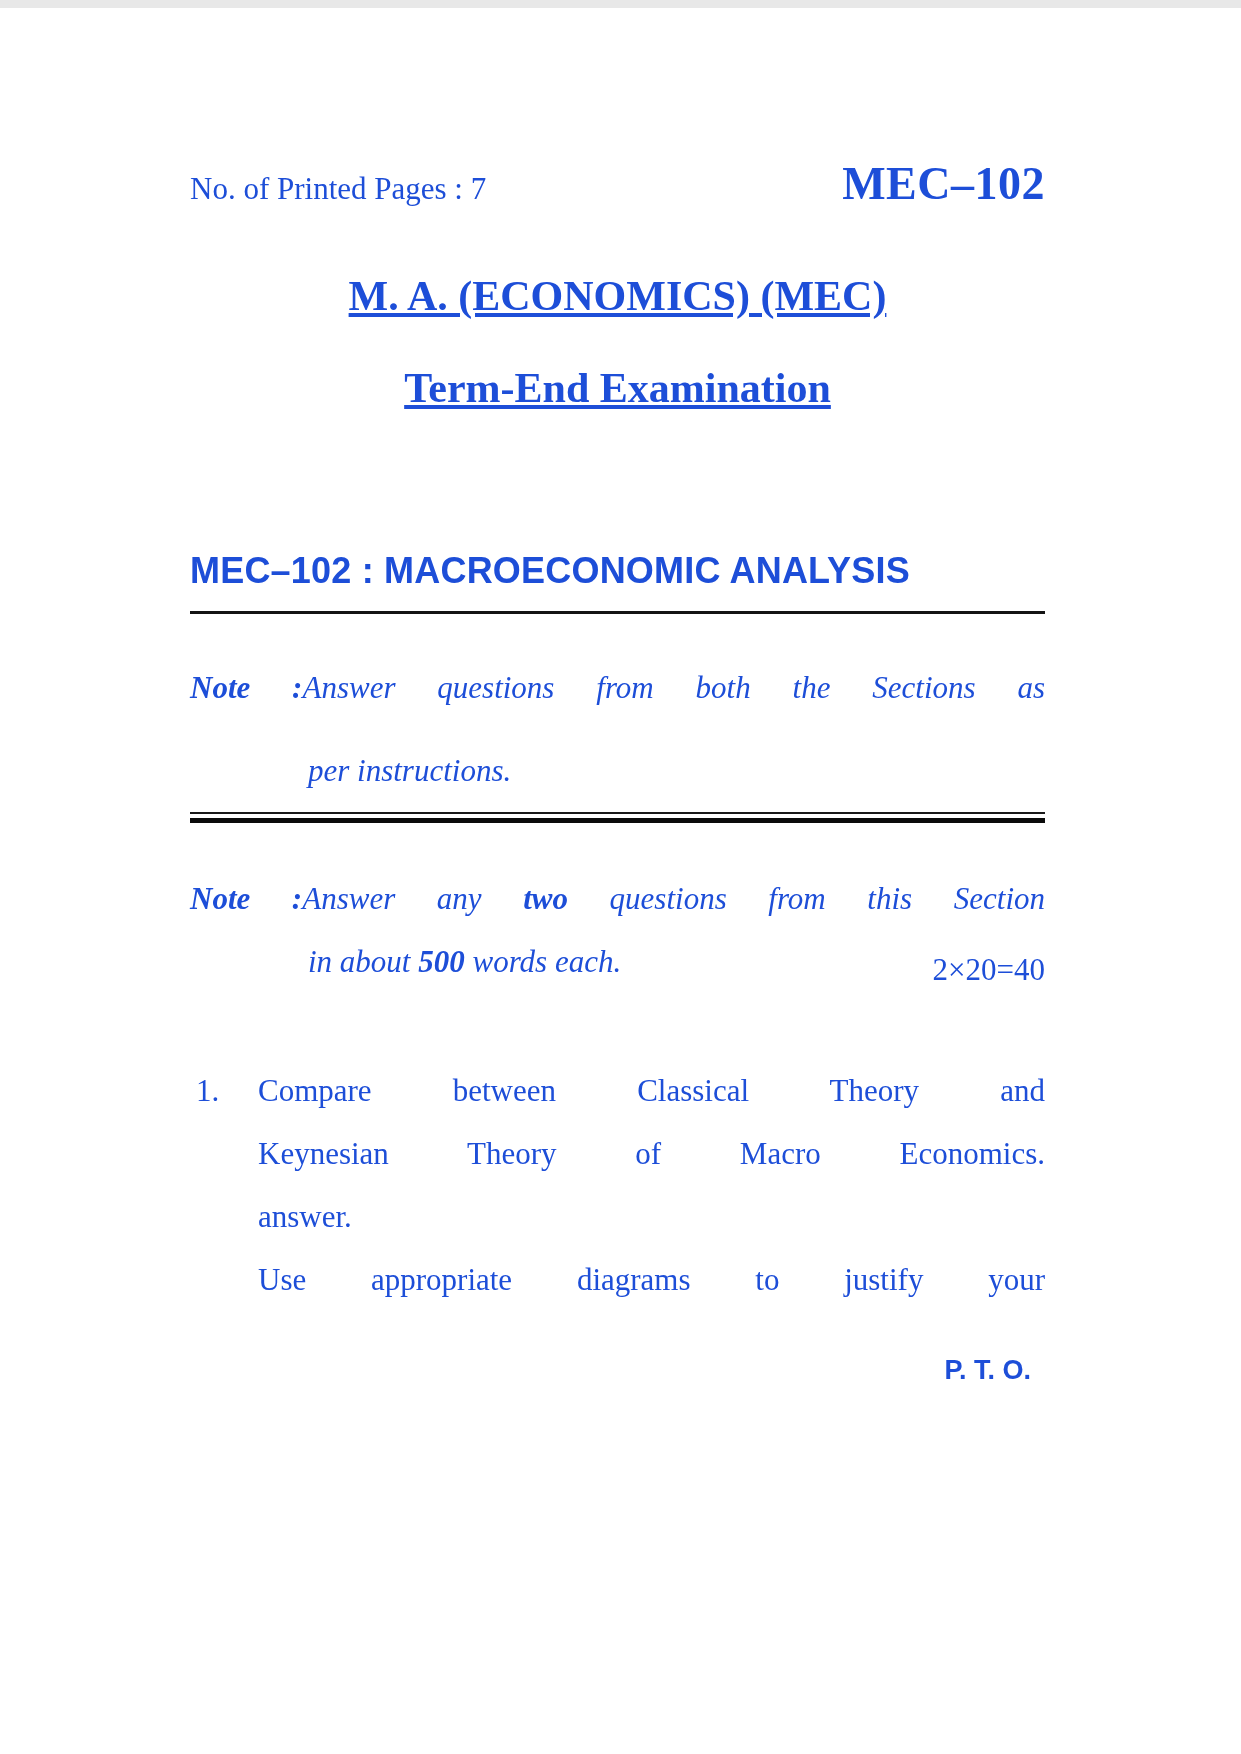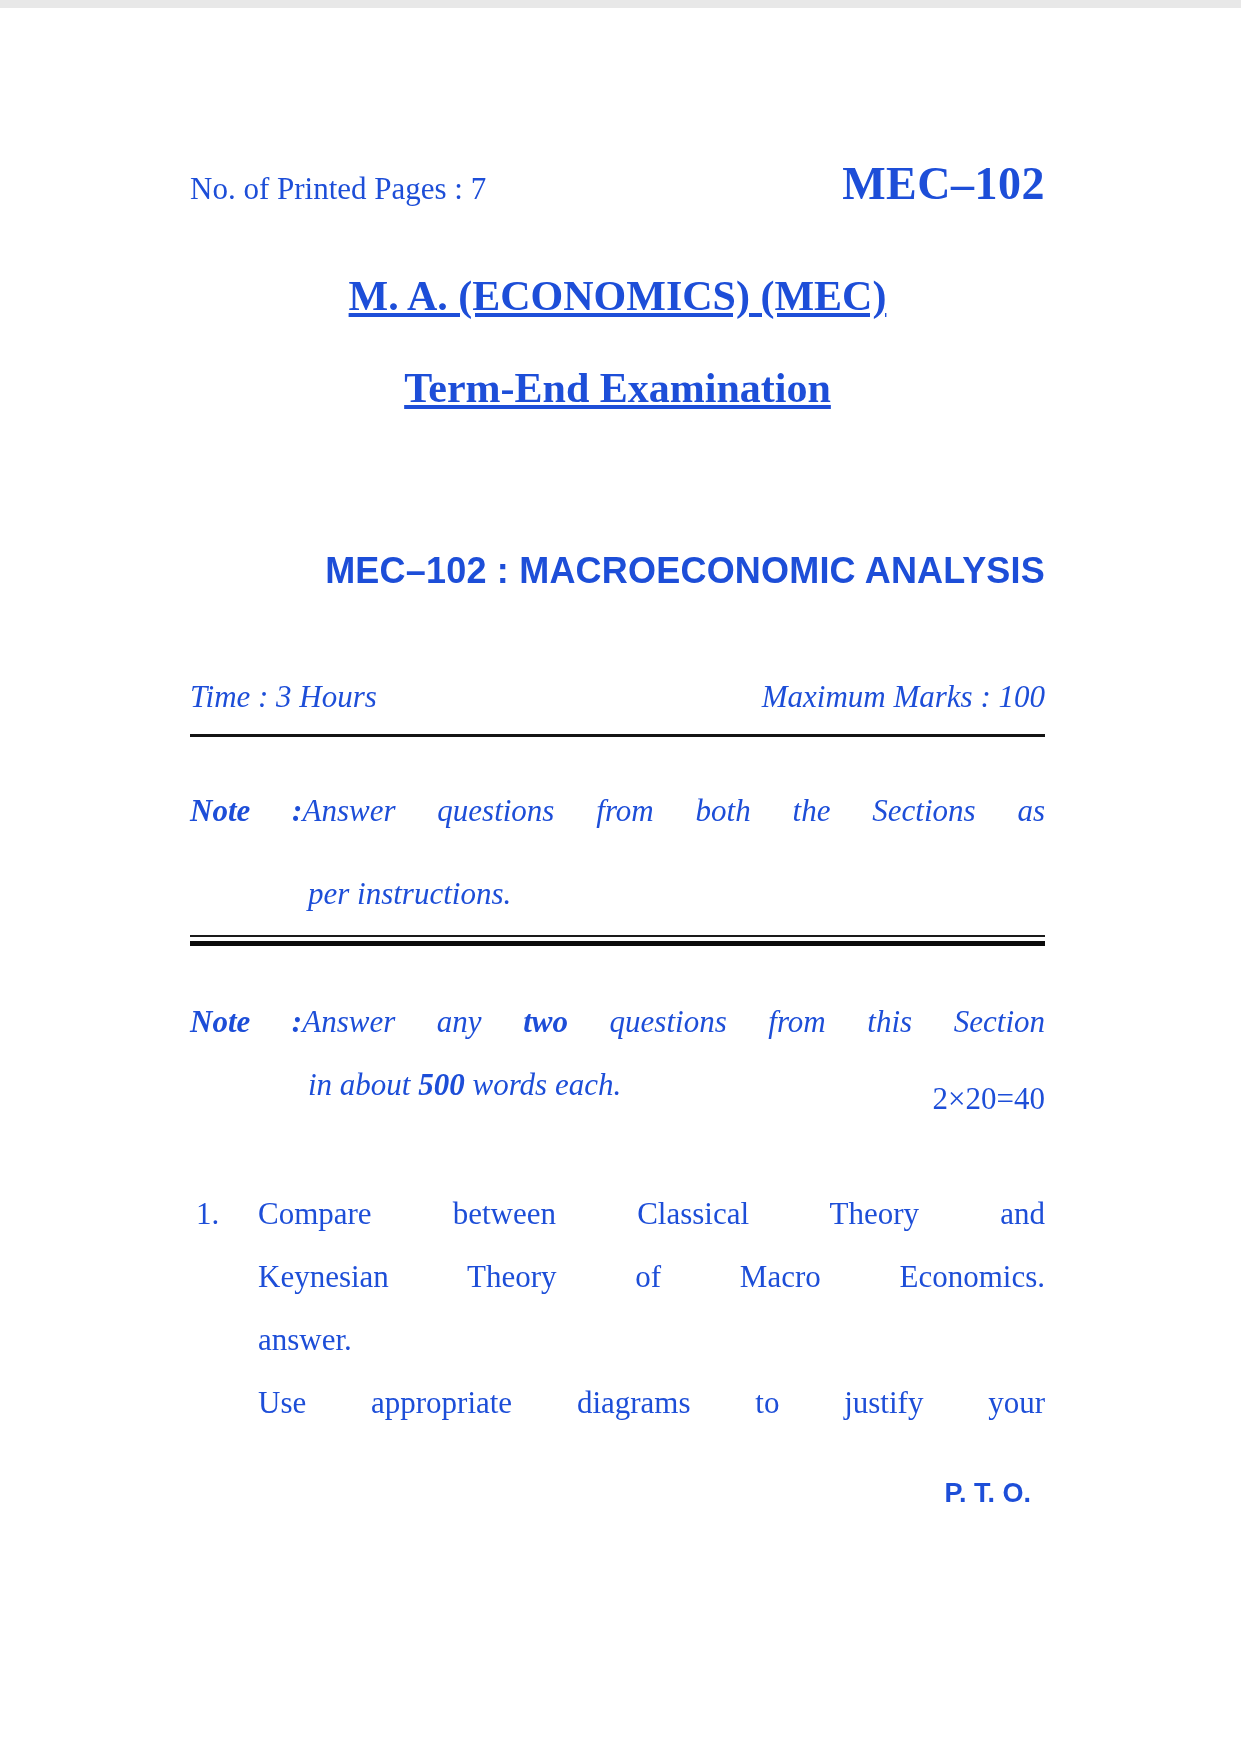--- a/index.html
+++ b/index.html
@@ -45,21 +45,21 @@
     font-size: 42px;
     line-height: 1;
     text-decoration: underline;
   }
   .title-program { margin-top: 64px; }
   .title-exam    { margin-top: 50px; }
   .title-session { margin-top: 50px; }
 
   .subject {
     margin-top: 144px;
-    text-align: right;
+    text-align: left;
     font-family: "Liberation Sans", "DejaVu Sans", sans-serif;
     font-weight: bold;
     font-size: 36px;
     line-height: 1;
     letter-spacing: 0.2px;
   }
 
   
   .meta-row {
     margin-top: 92px;
@@ -107,21 +107,21 @@
   }
 
   .noteA { margin-top: 44px; }
   .noteA .cont {
     padding-left: 118px;
     position: relative;
   }
   .marks-value {
     position: absolute;
     right: 0;
-    top: 14px;
+    top: 8px;
     font-style: normal;
   }
 
   
   .question {
     margin-top: 66px;
     font-size: 31px;
     position: relative;
   }
   .q-number {
@@ -153,24 +153,20 @@
   <div class="header-row">
     <span class="pages-note">No. of Printed Pages : 7</span>
     <span class="paper-code">MEC–102</span>
   </div>
 
   <div class="title title-program">M. A. (ECONOMICS) (MEC)</div>
   <div class="title title-exam">Term-End Examination</div>
 
   <div class="subject">MEC–102 : MACROECONOMIC ANALYSIS</div>
 
-  <div class="meta-row">
-    <span>Time : 3 Hours</span>
-    <span>Maximum Marks : 100</span>
-  </div>
 
   <div class="rule-single"></div>
 
   <div class="note note1">
     <div class="note-line just"><span class="note-label">Note :</span><span>Answer questions from both the Sections as</span></div>
     <div class="note-line cont">per instructions.</div>
   </div>
 
   <div class="rule-double">
     <div class="thin"></div>

